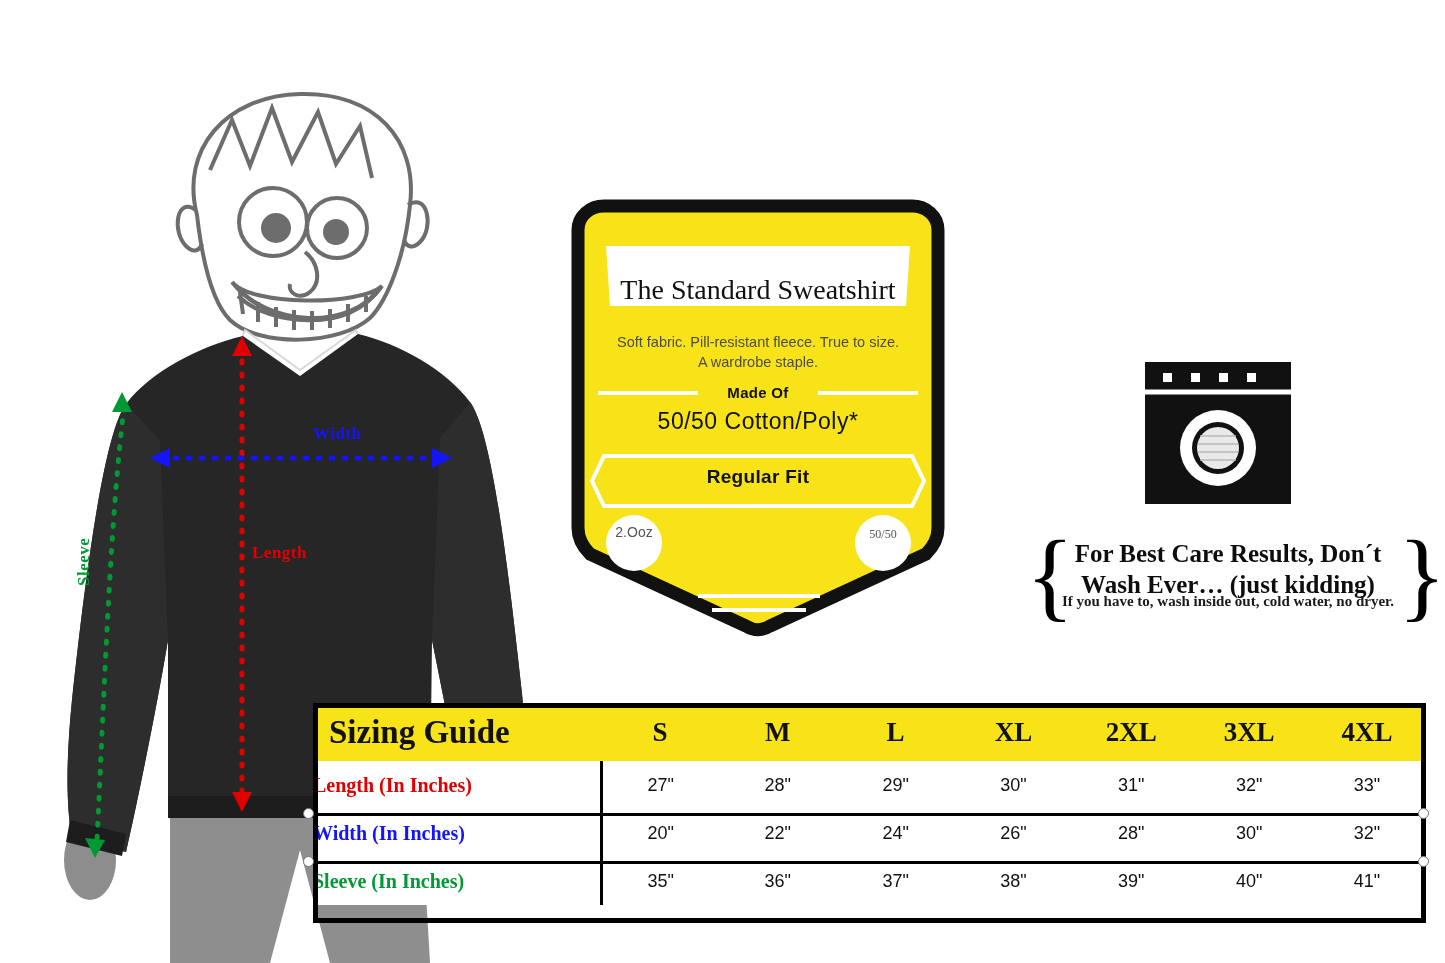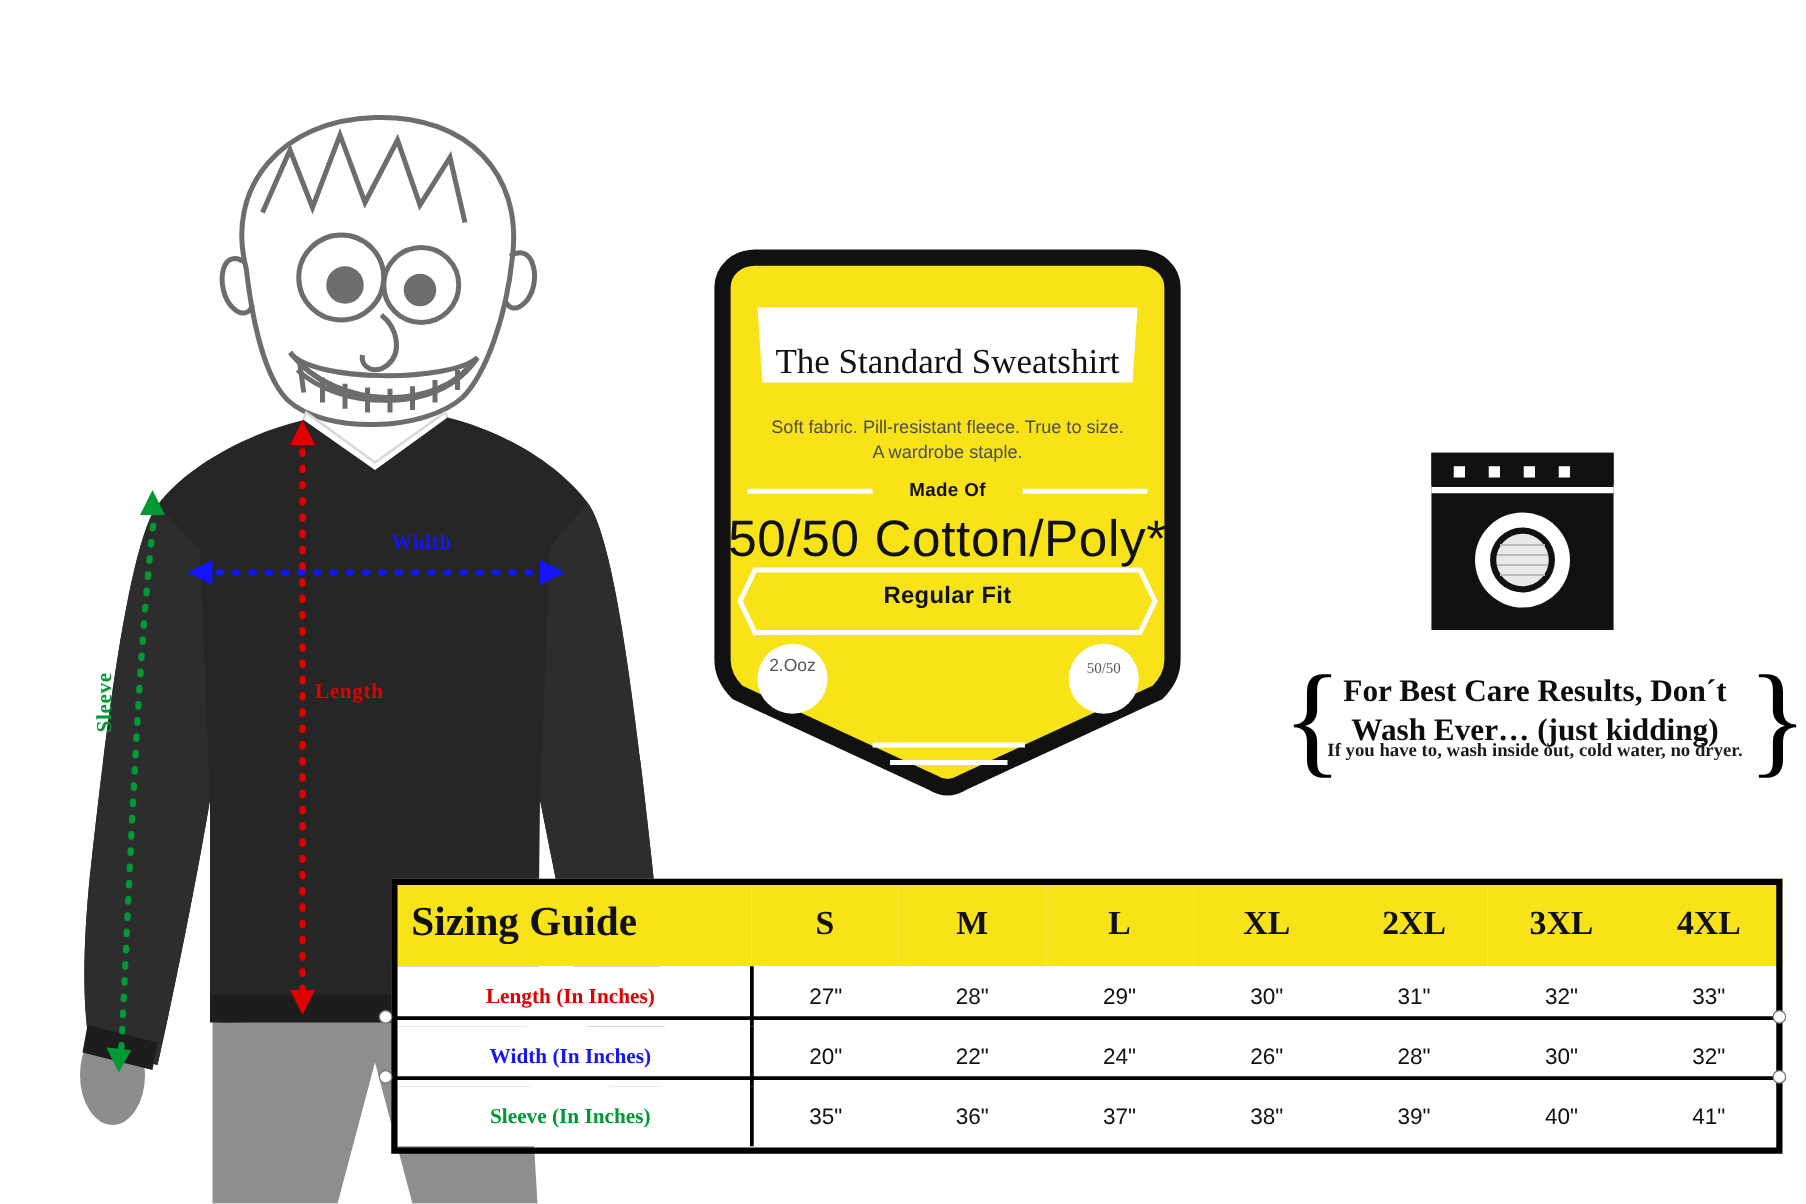--- a/index.html
+++ b/index.html
@@ -78,21 +78,21 @@
     top: 186px;
     font-family: "Liberation Sans", sans-serif;
     font-weight: bold;
     font-size: 15px;
     color: #111;
     letter-spacing: 0.3px;
   }
   #tag-blend {
     top: 210px;
     font-family: "Liberation Sans", sans-serif;
-    font-size: 41px;
+    font-size: 23px;
     color: #111;
     letter-spacing: 0.5px;
   }
   #tag-fit {
     top: 268px;
     font-family: "Liberation Sans", sans-serif;
     font-weight: bold;
     font-size: 19px;
     color: #111;
     letter-spacing: 0.3px;
@@ -169,43 +169,43 @@
     width: 1113px;
     border-collapse: collapse;
     table-layout: fixed;
   }
   #sizing-table th, #sizing-table td {
     padding: 0;
     margin: 0;
   }
   .head-row {
     background: #f7e318;
-    height: 70px;
+    height: 58px;
   }
   .head-title {
     font-family: "Liberation Serif", serif;
     font-weight: bold;
     font-size: 33px;
     color: #111;
     text-align: left;
     padding-left: 16px !important;
     width: 272px;
   }
   .head-size {
     font-family: "Liberation Serif", serif;
     font-weight: bold;
     font-size: 27px;
     color: #111;
     text-align: center;
   }
   .row-label {
     font-family: "Liberation Serif", serif;
     font-weight: bold;
-    font-size: 17px;
-    text-align: center;
+    font-size: 20px;
+    text-align: left;
     background: #ffffff;
     border-right: 3px solid #000;
     height: 48px;
   }
   .row-label.length { color: #e00000; }
   .row-label.width  { color: #1414ff; }
   .row-label.sleeve { color: #009933; }
   .cell {
     font-family: "Liberation Sans", sans-serif;
     font-size: 18px;

